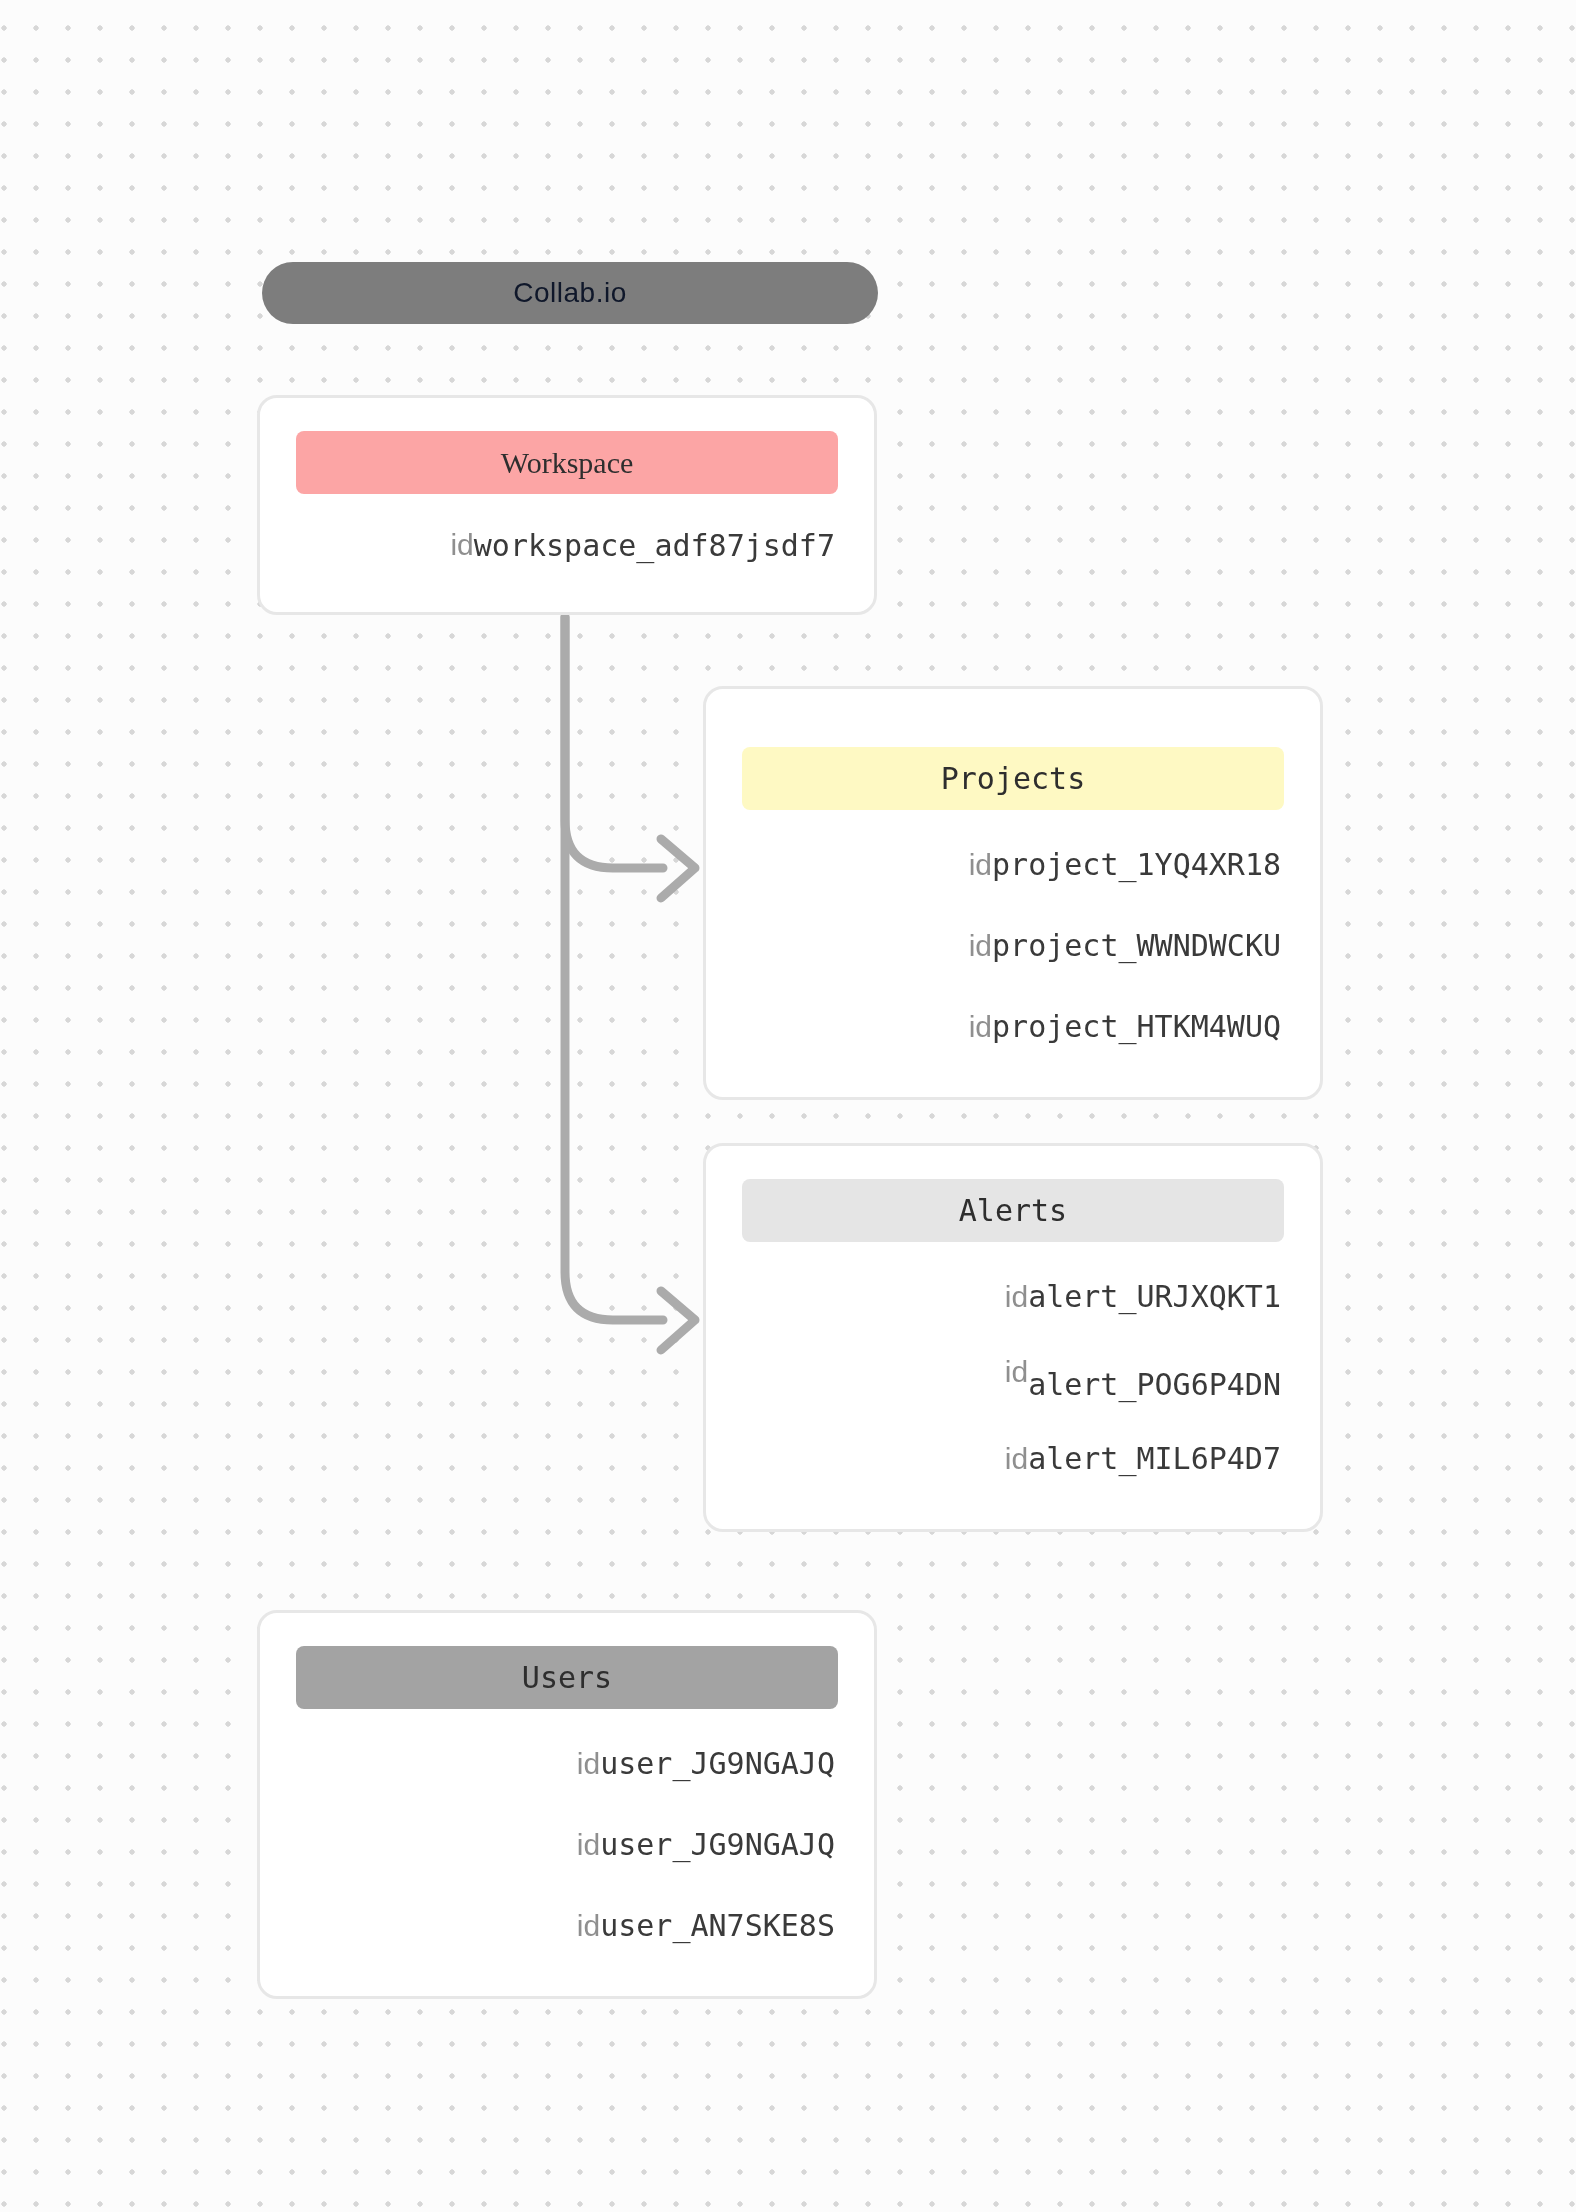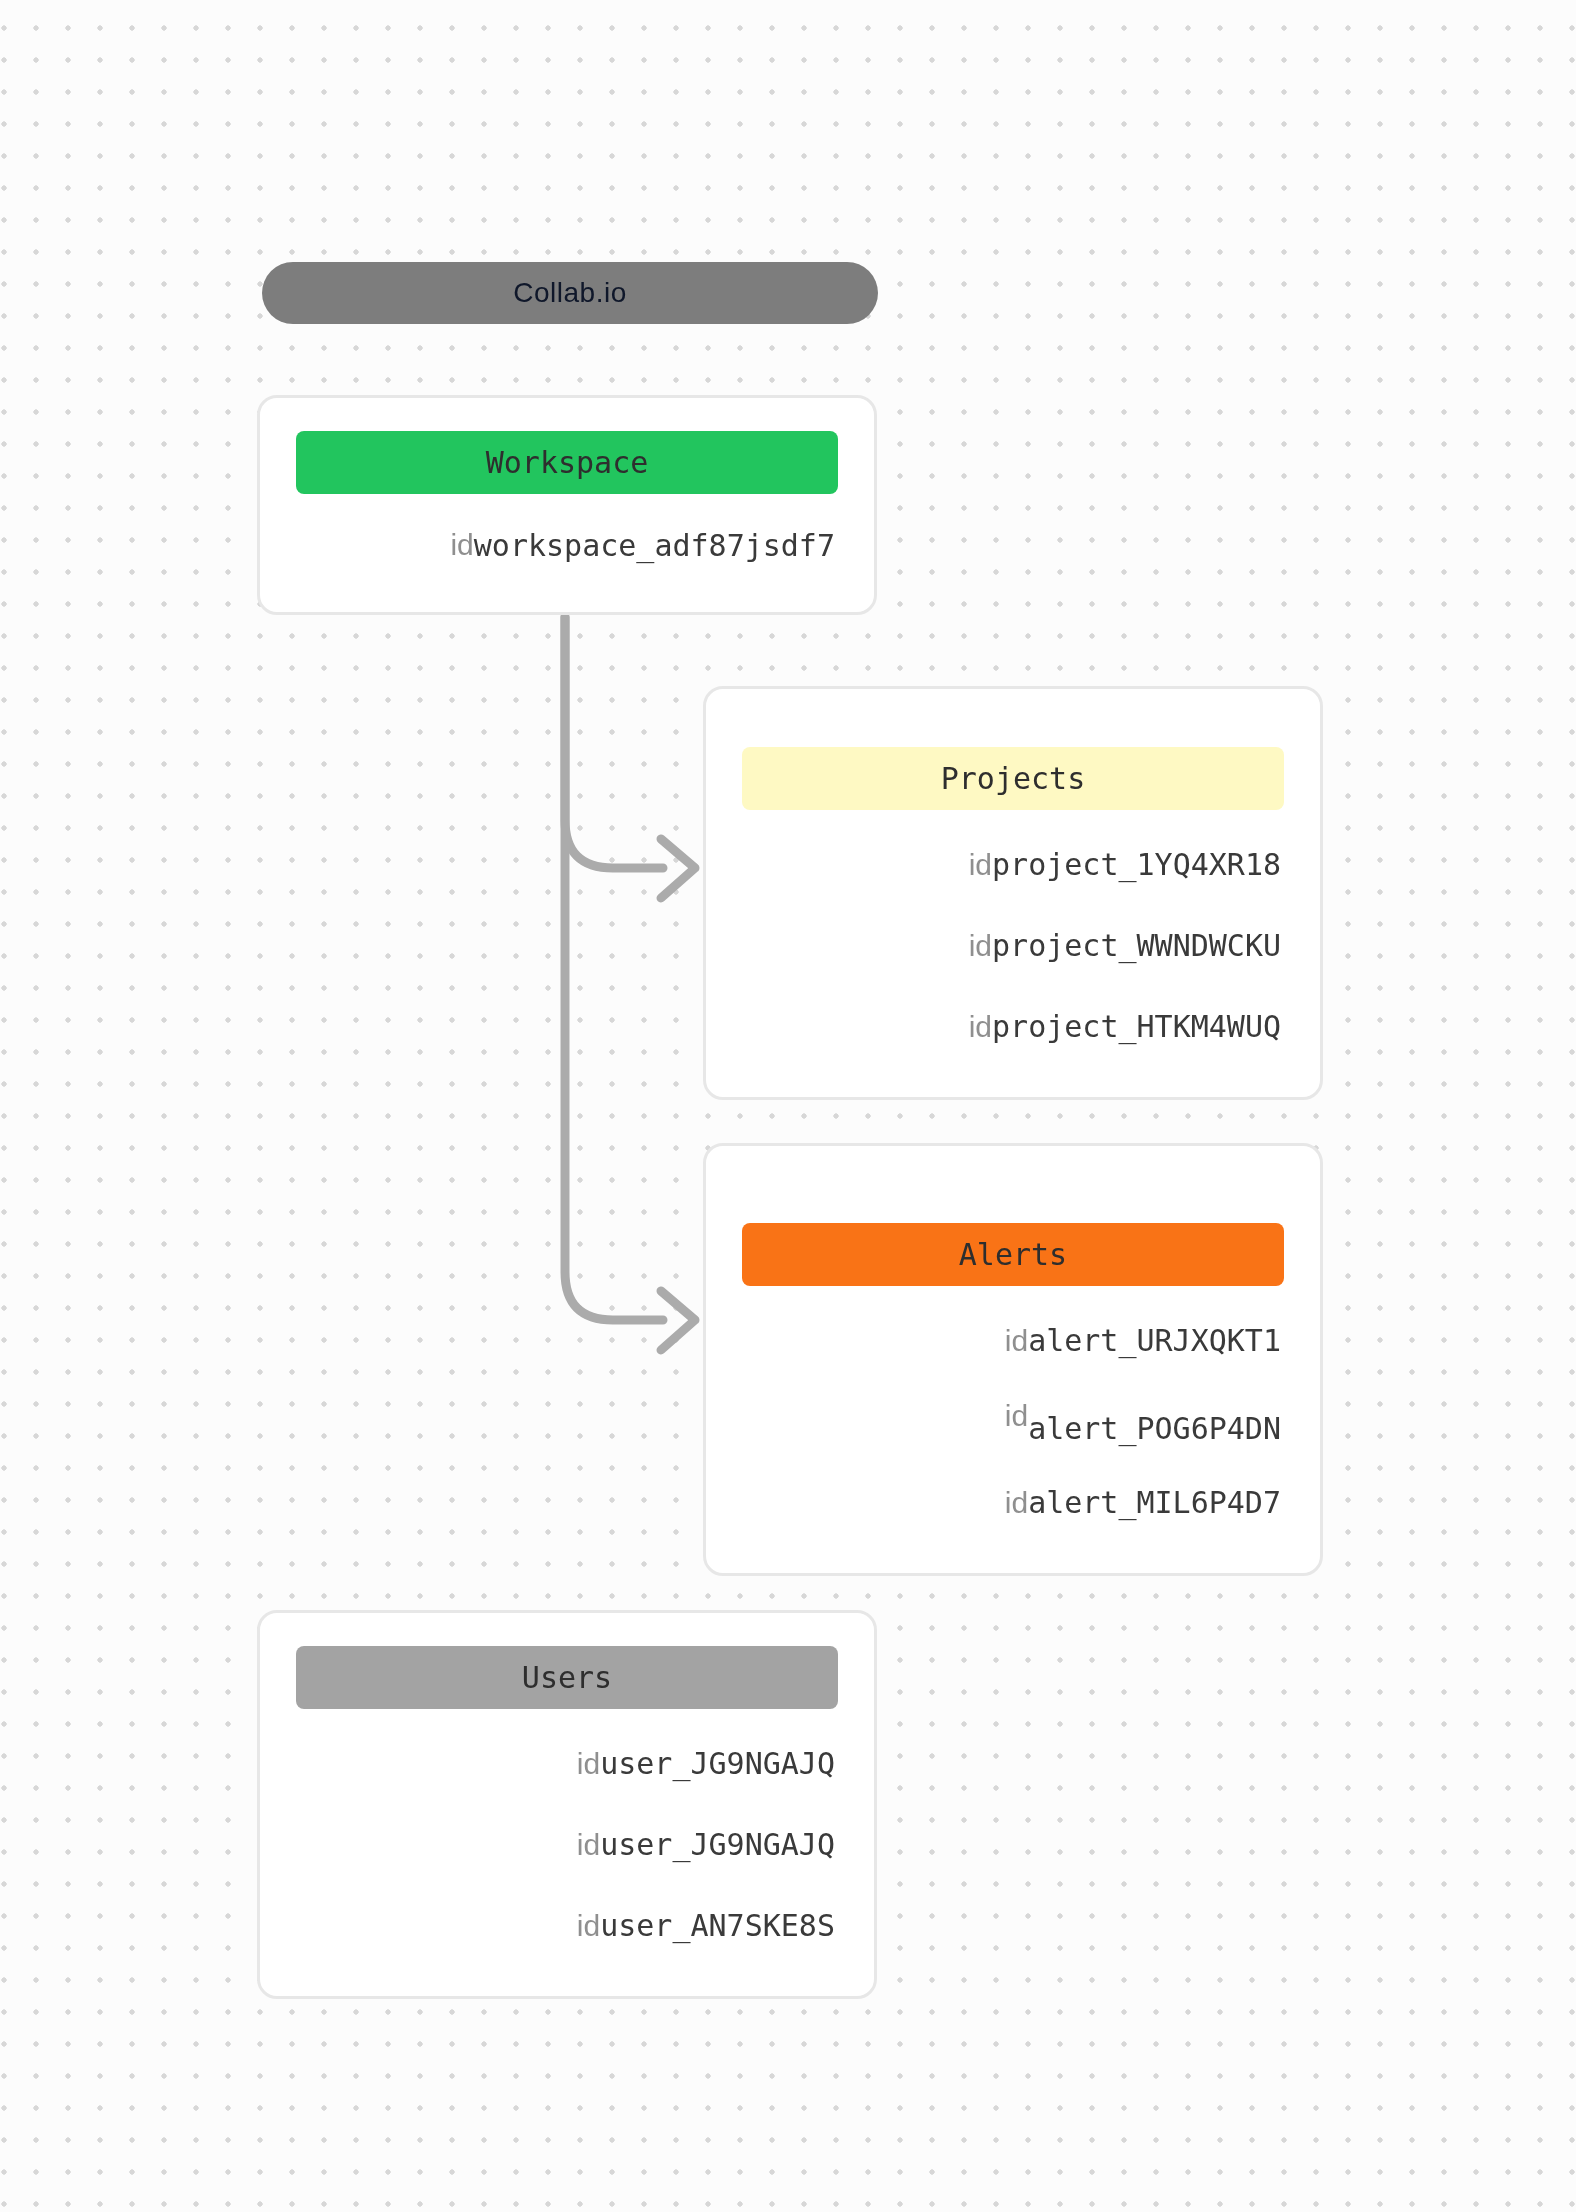--- a/index.html
+++ b/index.html
@@ -103,21 +103,21 @@
   <polyline class="connector-path" points="661,839 695,868 661,898" style="stroke: rgb(171, 171, 171);"></polyline>
   <path class="connector-path" d="M 565 617 L 565 1272 Q 565 1320 613 1320 L 663 1320" style="stroke: rgb(171, 171, 171);"></path>
   <polyline class="connector-path" points="661,1291 695,1320 661,1350" style="stroke: rgb(171, 171, 171);"></polyline>
 </svg>
 
 <div class="title-pill" style="background: rgb(125, 125, 125);">
   <span style="color: #0f172a;">Collab.io</span>
 </div>
 
 <div class="card card-workspace">
-  <div class="card-header" style="background: #22c55e;">Workspace</div>
+  <div class="card-header" style="background: #fca5a5; font-family: Liberation Serif, serif;">Workspace</div>
   <div class="row">
     <span class="row-label">id</span>
     <span class="row-value">workspace_adf87jsdf7</span>
   </div>
 </div>
 
 <div class="card card-projects">
   <div class="card-header" style="background: #fef9c3; margin-top: 25px;">Projects</div>
   <div class="row">
     <span class="row-label">id</span>
@@ -127,21 +127,21 @@
     <span class="row-label">id</span>
     <span class="row-value">project_WWNDWCKU</span>
   </div>
   <div class="row">
     <span class="row-label">id</span>
     <span class="row-value">project_HTKM4WUQ</span>
   </div>
 </div>
 
 <div class="card card-alerts">
-  <div class="card-header" style="background: #f97316; margin-top: 44px;">Alerts</div>
+  <div class="card-header" style="background: #e5e5e5;">Alerts</div>
   <div class="row">
     <span class="row-label">id</span>
     <span class="row-value">alert_URJXQKT1</span>
   </div>
   <div class="row">
     <span class="row-label">id</span>
     <span class="row-value">alert_POG6P4DN</span>
   </div>
   <div class="row">
     <span class="row-label">id</span>

